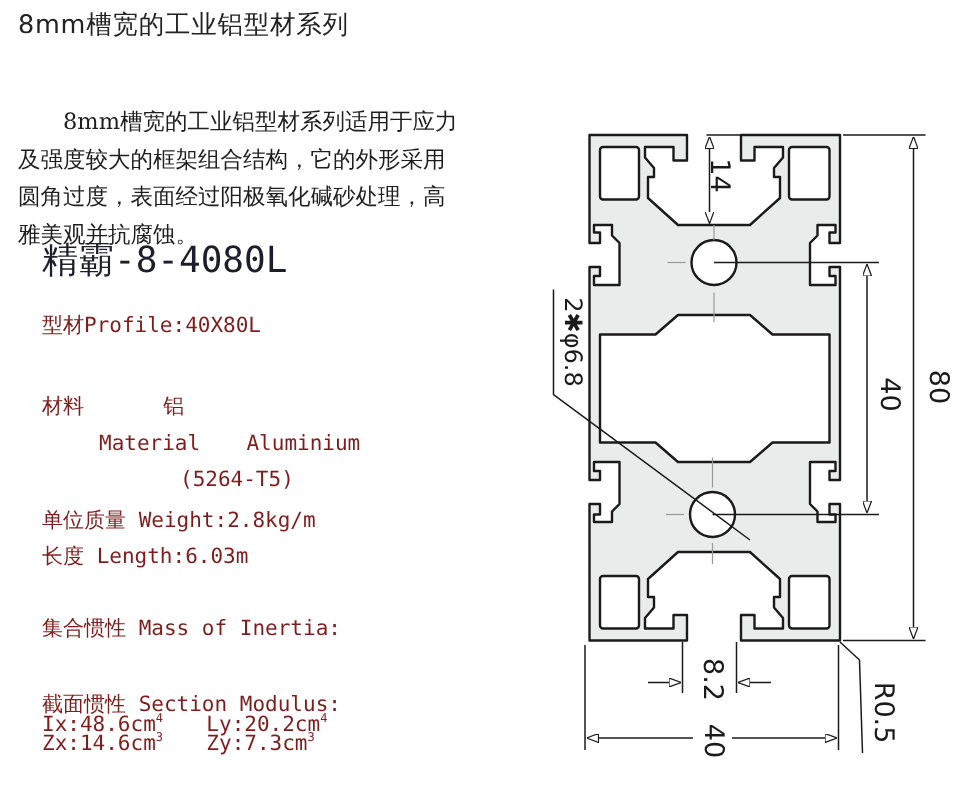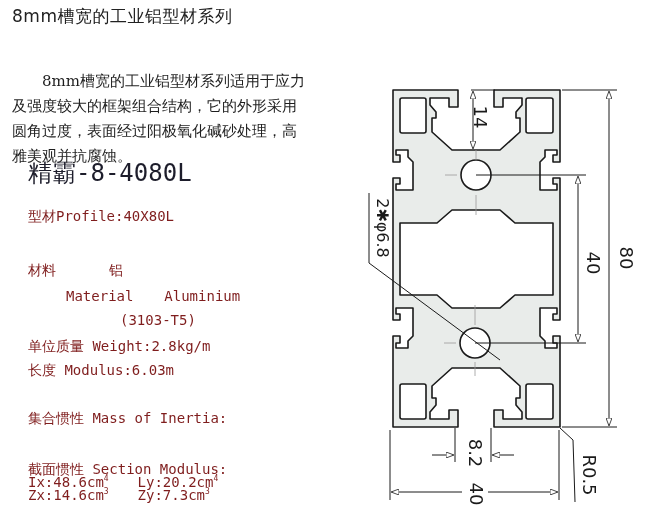--- a/index.html
+++ b/index.html
@@ -34,24 +34,24 @@
   <span>材料</span>
   <span style="display:inline-block;width:36px;"></span>
   <span>铝</span>
 </div>
 
 <div class="abs spec" style="left:28px;top:288px;margin-left:38px;">
   <span>Material</span>
   <span style="display:inline-block;width:14px;"></span>
   <span>Aluminium</span>
 </div>
-<div class="abs spec" style="left:120px;top:312px;">(3103-T5)</div>
+<div class="abs spec" style="left:120px;top:312px;">(5264-T5)</div>
 
 <div class="abs spec" style="left:28px;top:338px;">单位质量 Weight:2.8kg/m</div>
-<div class="abs spec" style="left:28px;top:362px;">长度 Modulus:6.03m</div>
+<div class="abs spec" style="left:28px;top:362px;">长度 Length:6.03m</div>
 
 <div class="abs spec" style="left:28px;top:410px;">集合惯性 Mass of Inertia:</div>
 <div class="abs spec" style="left:28px;top:436px;margin-top:38px;">
   <span>Ix:48.6cm</span><sup>4</sup>
   <span style="display:inline-block;width:12px;"></span>
   <span>Ly:20.2cm</span><sup>4</sup>
 </div>
 <div class="abs spec" style="left:28px;top:461px;">截面惯性 Section Modulus:</div>
 <div class="abs spec" style="left:28px;top:487px;">
   <span>Zx:14.6cm</span><sup>3</sup>

